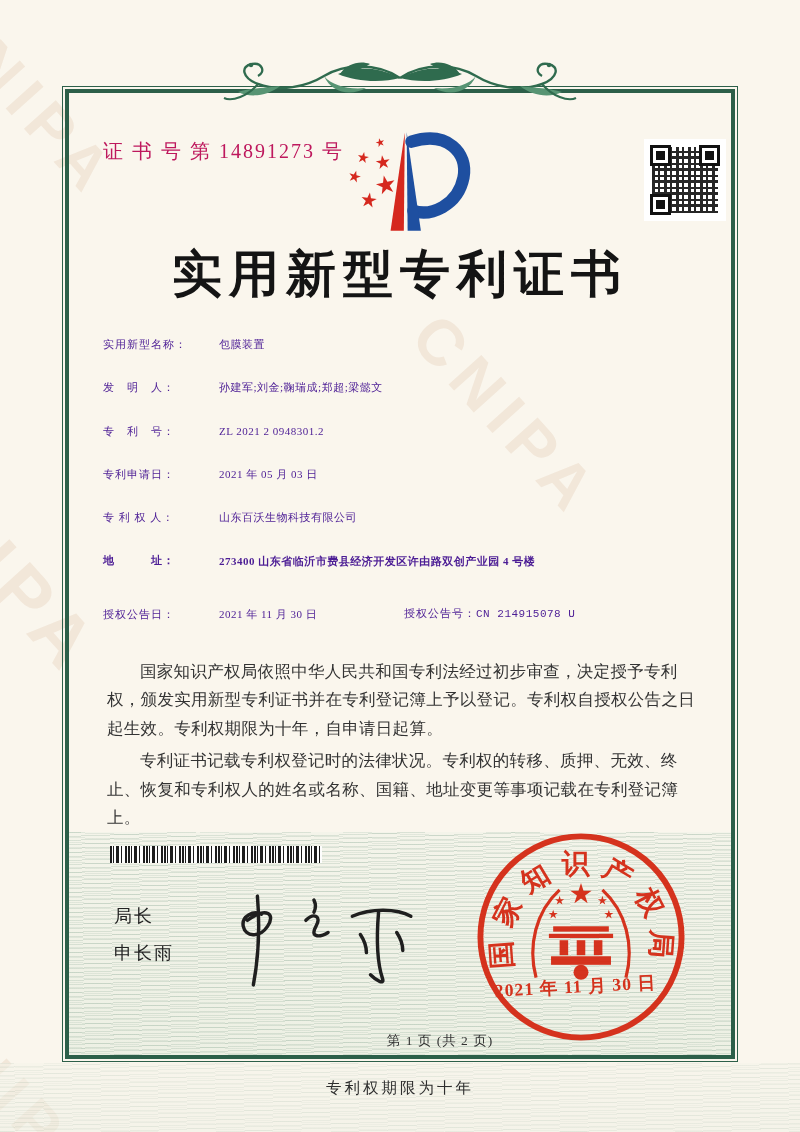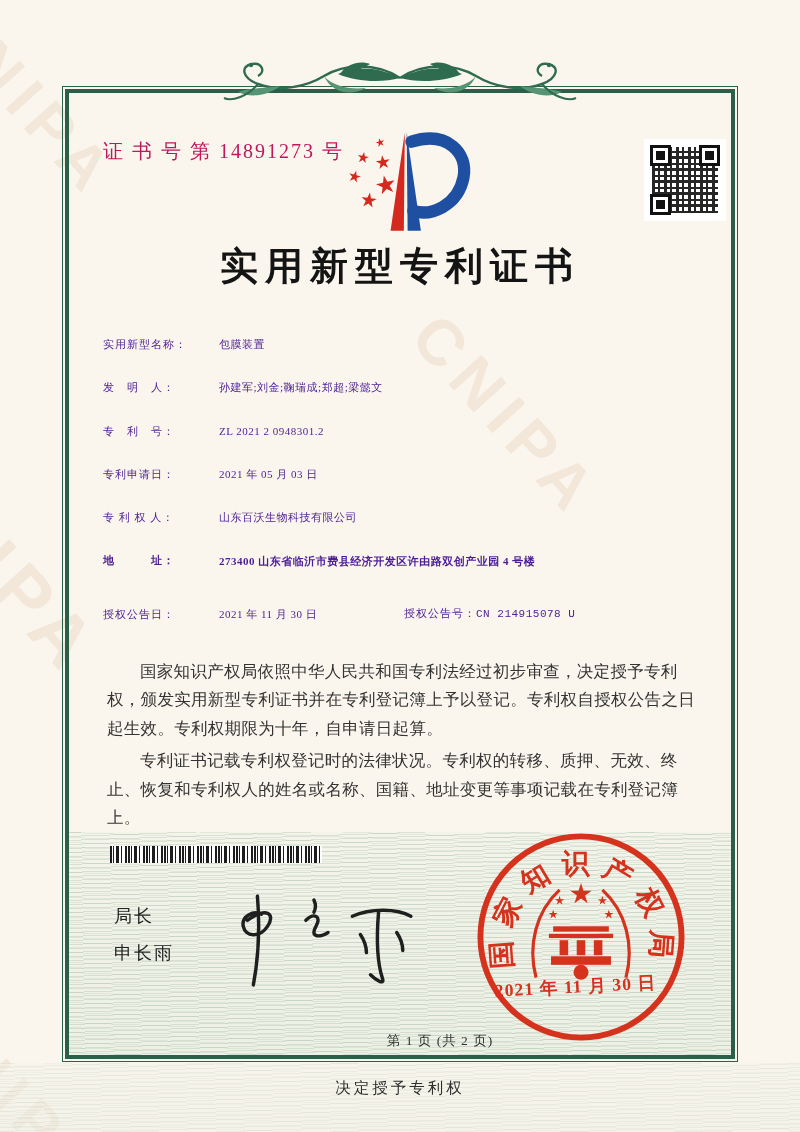--- a/index.html
+++ b/index.html
@@ -47,21 +47,21 @@
   .logo{position:absolute;left:330px;top:124px;width:142px;height:114px;}
   .qr{position:absolute;left:644px;top:139px;width:82px;height:82px;background:#fff;}
   .qr-noise{position:absolute;inset:8px;opacity:.92;background:
       repeating-linear-gradient(90deg,#141414 0 3px,transparent 3px 6px,#141414 6px 8px,transparent 8px 12px),
       repeating-linear-gradient(0deg,#141414 0 2px,transparent 2px 6px,#141414 6px 9px,transparent 9px 12px);}
   .finder{position:absolute;width:15px;height:15px;border:3px solid #111;background:#fff;}
   .finder::after{content:"";position:absolute;inset:3px;background:#111;}
   .finder.tl{left:6px;top:6px;} .finder.tr{right:6px;top:6px;} .finder.bl{left:6px;bottom:6px;}
   .title{
     position:absolute;left:62px;top:241px;width:676px;text-align:center;
-    font-size:38px;font-weight:bold;letter-spacing:7px;color:#141414;
+    font-size:50px;font-weight:bold;letter-spacing:7px;color:#141414;
   }
   
   .fields{position:absolute;left:103px;top:337px;width:604px;font-size:11px;color:#4c1d95;}
   .field-row{margin-bottom:29px;line-height:1.3;}
   .field-label{display:inline-block;min-width:116px;letter-spacing:1px;vertical-align:top;}
   .field-value{letter-spacing:.5px;}
   .field-value.addr{display:inline-block;width:470px;line-height:1.55;vertical-align:top;}
   .field-row.dual{position:relative;margin-bottom:0;margin-top:36px;}
   .pair2{position:absolute;left:301px;top:0;white-space:nowrap;font-family:Liberation Mono, monospace;}
   .pair2 .field-label{min-width:0;}
@@ -207,15 +207,15 @@
         <rect x="72" y="118" width="56" height="8"></rect>
         <circle cx="100" cy="133" r="7"></circle>
         <path d="M58,138 C50,108 58,76 80,56" fill="none" stroke="#d4250f" stroke-width="3"></path>
         <path d="M142,138 C150,108 142,76 120,56" fill="none" stroke="#d4250f" stroke-width="3"></path>
       </g>
       <text x="95" y="152" font-size="16.5" font-weight="bold" fill="#d4250f" text-anchor="middle" letter-spacing="1" transform="rotate(-3 95 150)" font-family="Liberation Serif, DejaVu Serif, serif">2021 年 11 月 30 日</text>
     </g>
   </svg>
 
   <div class="page-info">第 1 页 (共 2 页)</div>
-  <div class="cont-note">决定授予专利权</div>
+  <div class="cont-note">专利权期限为十年</div>
 
 </div>
 
 </body></html>

